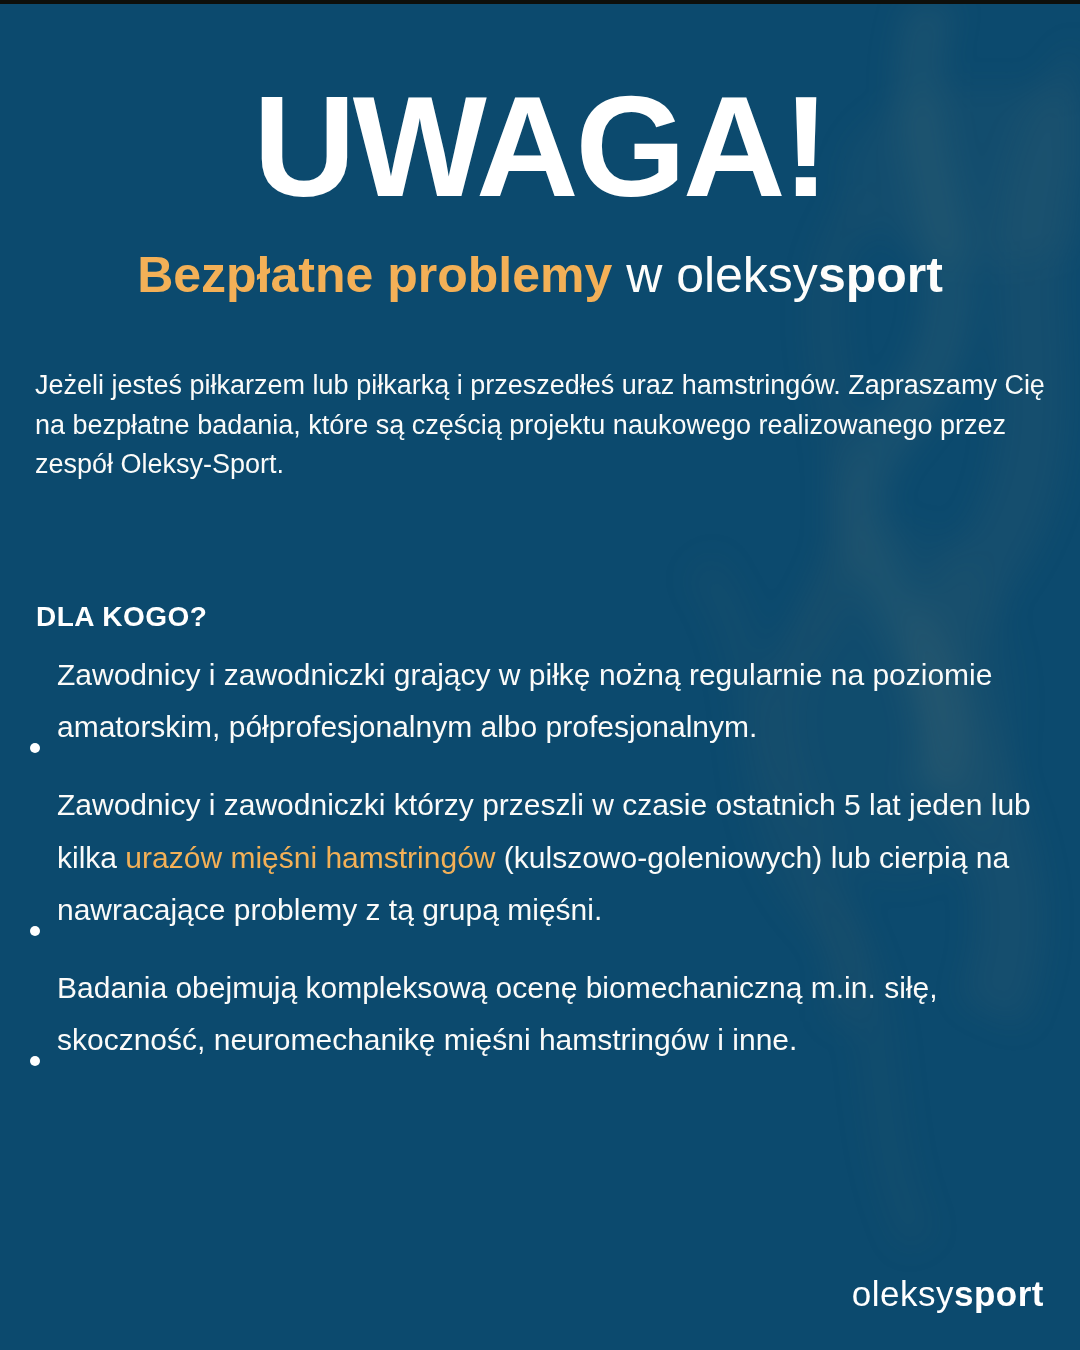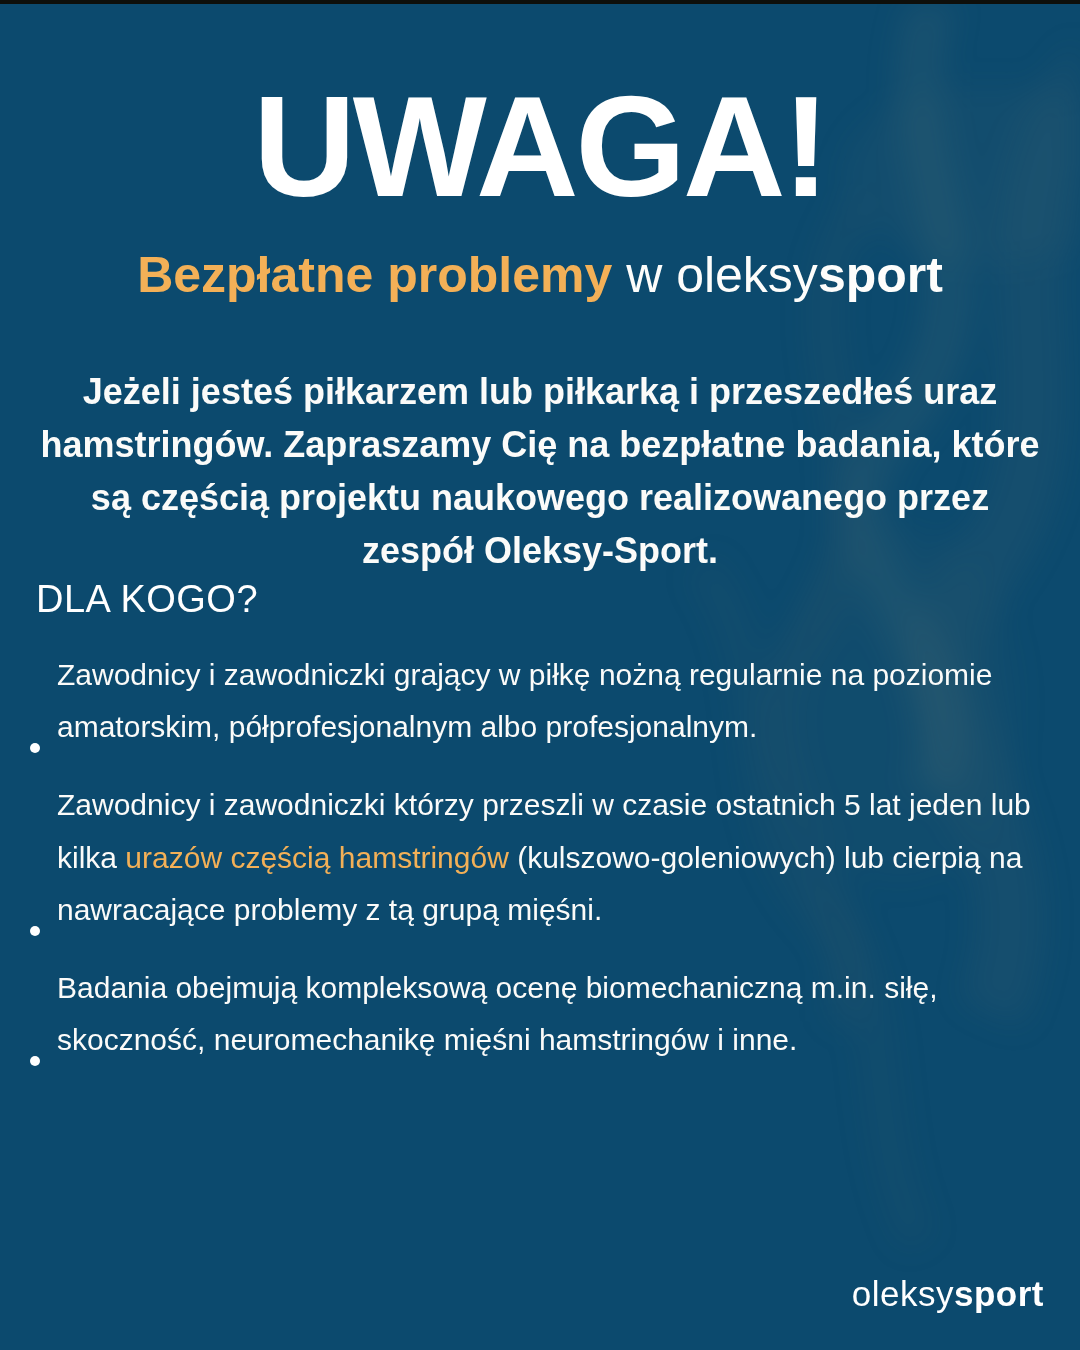--- a/index.html
+++ b/index.html
@@ -53,33 +53,32 @@
   }
   .accent { color: #f3b057; }
   .subtitle .accent { font-weight: 700; }
   .bold { font-weight: 700; }
 
   .intro {
     position: absolute;
     top: 362px;
     left: 35px;
     width: 1010px;
-    text-align: center;
-    font-size: 36px;
+    font-size: 27px;
     line-height: 1.47;
-    font-weight: 700;
+    font-weight: 400;
     color: #fbfbf9;
   }
 
   .section-heading {
     position: absolute;
-    top: 574px;
+    top: 597px;
     left: 36px;
-    font-size: 38px;
-    font-weight: 400;
+    font-size: 28px;
+    font-weight: 700;
     letter-spacing: 0.5px;
     color: #ffffff;
   }
 
   .bullets {
     position: absolute;
     top: 645px;
     left: 28px;
     width: 1020px;
     list-style: none;
@@ -135,21 +134,21 @@
 
   <h3 class="section-heading">DLA KOGO?</h3>
 
   <ul class="bullets">
     <li class="bullet">
       <span class="dot"></span>
       <span class="bullet-text"><span>Zawodnicy i zawodniczki grający w piłkę nożną regularnie na poziomie amatorskim, półprofesjonalnym albo profesjonalnym.</span><span class="accent"></span><span></span></span>
     </li>
     <li class="bullet">
       <span class="dot"></span>
-      <span class="bullet-text"><span>Zawodnicy i zawodniczki którzy przeszli w czasie ostatnich 5 lat jeden lub kilka </span><span class="accent">urazów częścią hamstringów</span><span> (kulszowo-goleniowych) lub cierpią na nawracające problemy z tą grupą mięśni.</span></span>
+      <span class="bullet-text"><span>Zawodnicy i zawodniczki którzy przeszli w czasie ostatnich 5 lat jeden lub kilka </span><span class="accent">urazów mięśni hamstringów</span><span> (kulszowo-goleniowych) lub cierpią na nawracające problemy z tą grupą mięśni.</span></span>
     </li>
     <li class="bullet">
       <span class="dot"></span>
       <span class="bullet-text"><span>Badania obejmują kompleksową ocenę biomechaniczną m.in. siłę, skoczność, neuromechanikę mięśni hamstringów i inne.</span><span class="accent"></span><span></span></span>
     </li>
   </ul>
 
   <div class="logo"><span>oleksy</span><span class="bold">sport</span></div>
 
 </div>

